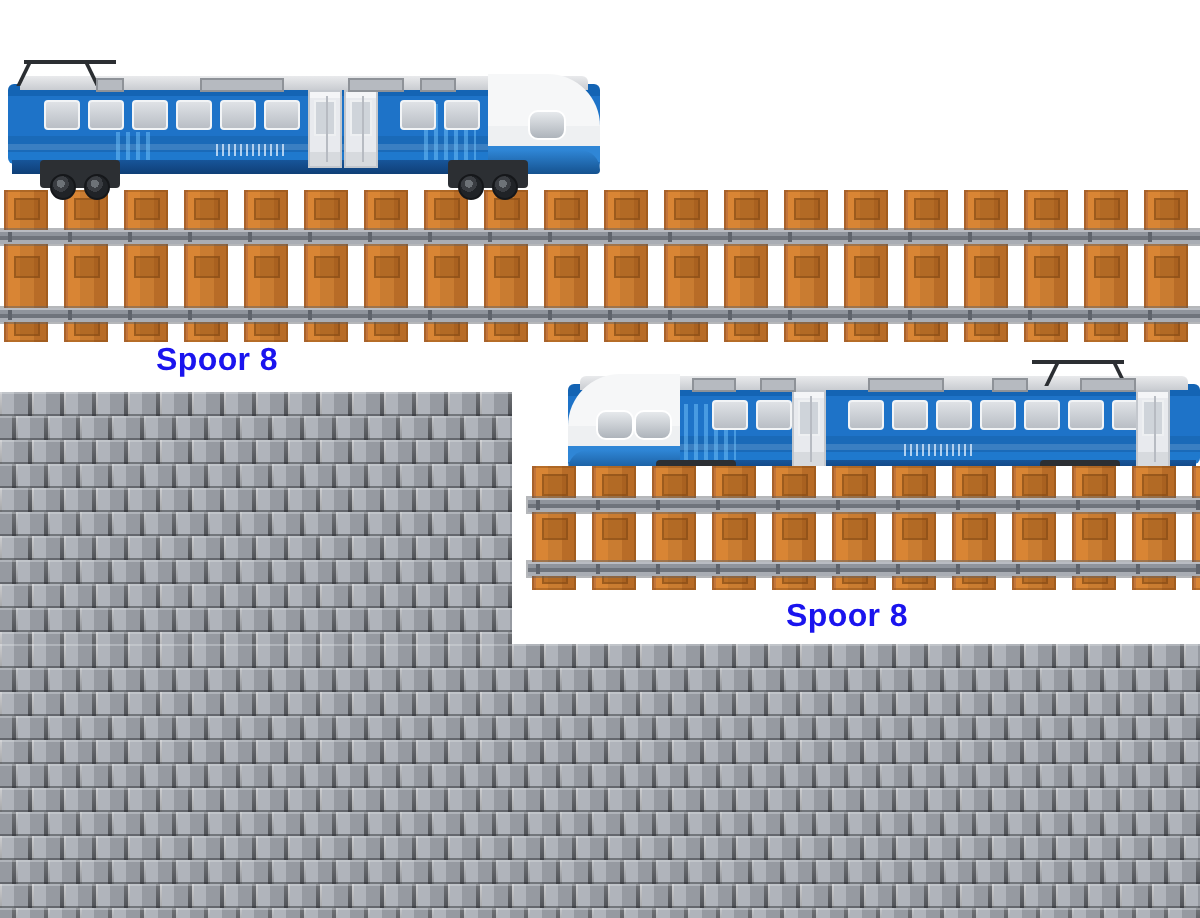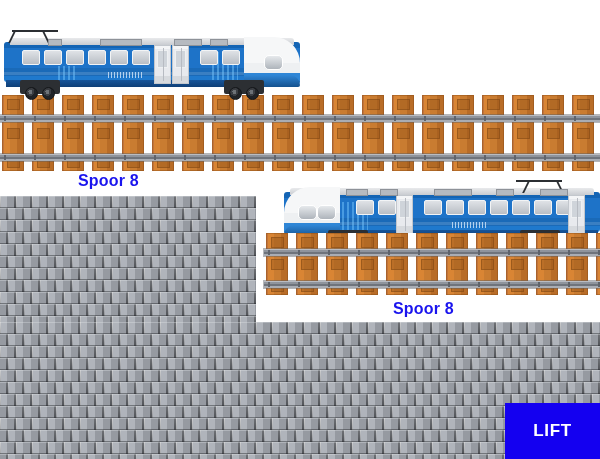--- a/index.html
+++ b/index.html
@@ -511,17 +511,14 @@
         <div class="brickrow off" style="top: 60px;"></div>
         <div class="brickrow" style="top: 72px;"></div>
         <div class="brickrow off" style="top: 84px;"></div>
         <div class="brickrow" style="top: 96px;"></div>
         <div class="brickrow off" style="top: 108px;"></div>
         <div class="brickrow" style="top: 120px;"></div>
         <div class="brickrow off" style="top: 132px;"></div>
       </div>
   </div>
 
-  <div class="placard lift" style="left:505px;top:403px;width:95px;height:56px;">
-    <span>LIFT</span>
-  </div>
 
 </div>
 
 </body></html>

